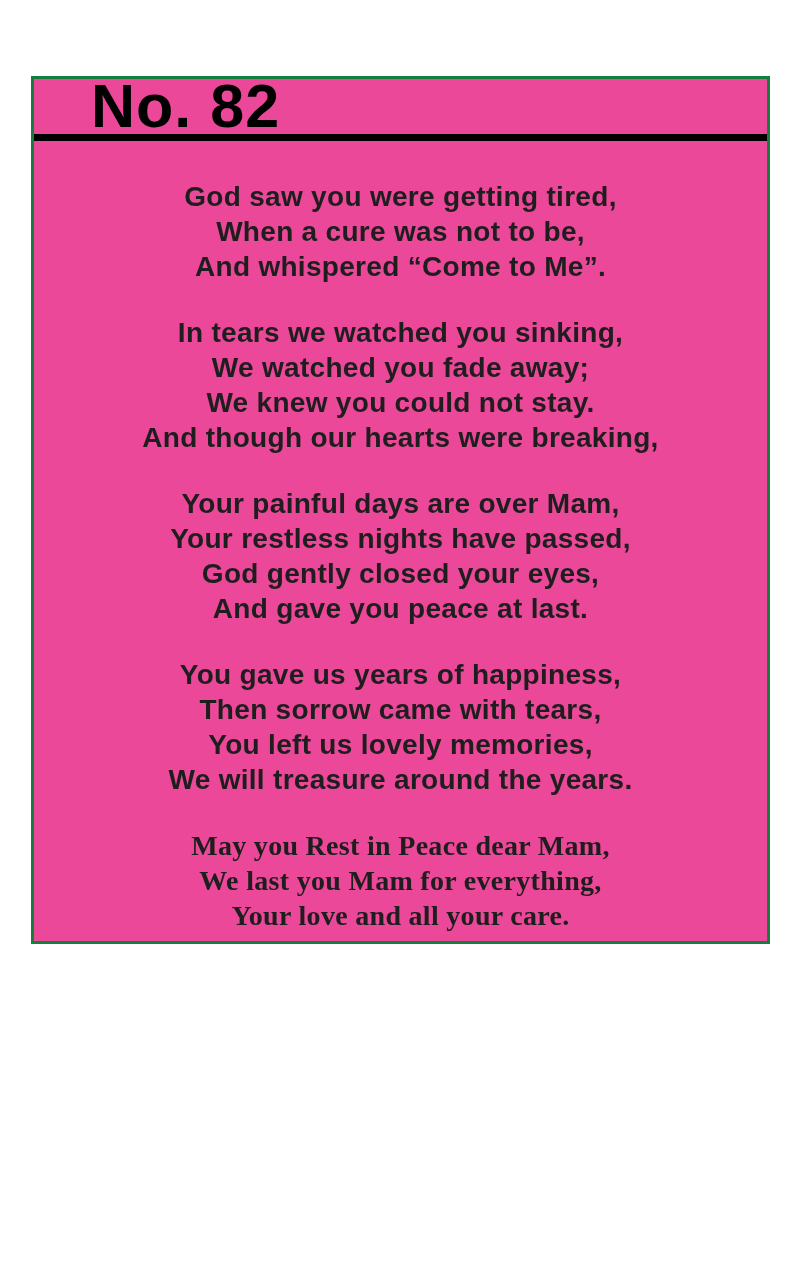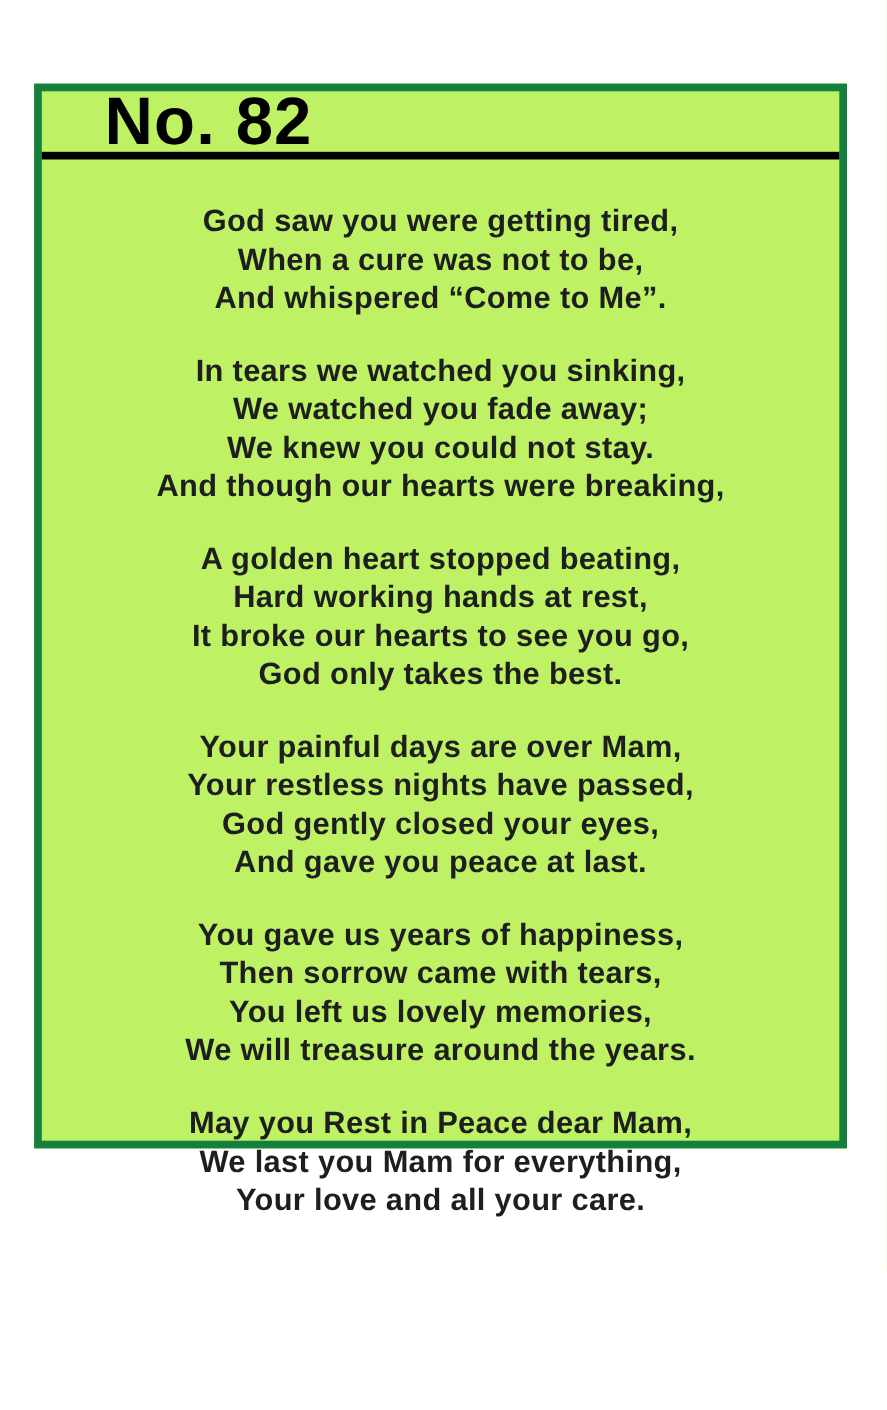--- a/index.html
+++ b/index.html
@@ -13,24 +13,24 @@
     height: 1282px;
     background: #ffffff;
     font-family: "Liberation Sans", sans-serif;
     overflow: hidden;
   }
   .card {
     position: absolute;
     left: 31px;
     top: 76px;
     width: 739px;
-    height: 968px;
-    border: 7px solid #15803d;
+    height: 868px;
+    border: 3px solid #15803d;
     box-sizing: border-box;
-    background: #bef264;
+    background: #ec4899;
   }
   .card-header {
     height: 55px;
     border-bottom: 7px solid #000000;
     display: flex;
     align-items: flex-end;
     padding-left: 57px;
     box-sizing: content-box;
     overflow: hidden;
   }
@@ -44,20 +44,21 @@
   }
   .card-body {
     padding-top: 38px;
     text-align: center;
   }
   .stanza {
     margin: 0 0 31px 0;
   }
   .stanza:last-child {
     margin-bottom: 0;
+    font-family: Liberation Serif, serif;
   }
   .poem-line {
     font-size: 28px;
     font-weight: bold;
     line-height: 35px;
     color: #1e1e1e;
     letter-spacing: 0.3px;
     white-space: nowrap;
   }
 </style>
@@ -79,26 +80,20 @@
         <div class="poem-line">And whispered “Come to Me”.</div>
       </div>
 
       <div class="stanza">
         <div class="poem-line">In tears we watched you sinking,</div>
         <div class="poem-line">We watched you fade away;</div>
         <div class="poem-line">We knew you could not stay.</div>
         <div class="poem-line">And though our hearts were breaking,</div>
       </div>
 
-      <div class="stanza">
-        <div class="poem-line">A golden heart stopped beating,</div>
-        <div class="poem-line">Hard working hands at rest,</div>
-        <div class="poem-line">It broke our hearts to see you go,</div>
-        <div class="poem-line">God only takes the best.</div>
-      </div>
 
       <div class="stanza">
         <div class="poem-line">Your painful days are over Mam,</div>
         <div class="poem-line">Your restless nights have passed,</div>
         <div class="poem-line">God gently closed your eyes,</div>
         <div class="poem-line">And gave you peace at last.</div>
       </div>
 
       <div class="stanza">
         <div class="poem-line">You gave us years of happiness,</div>

